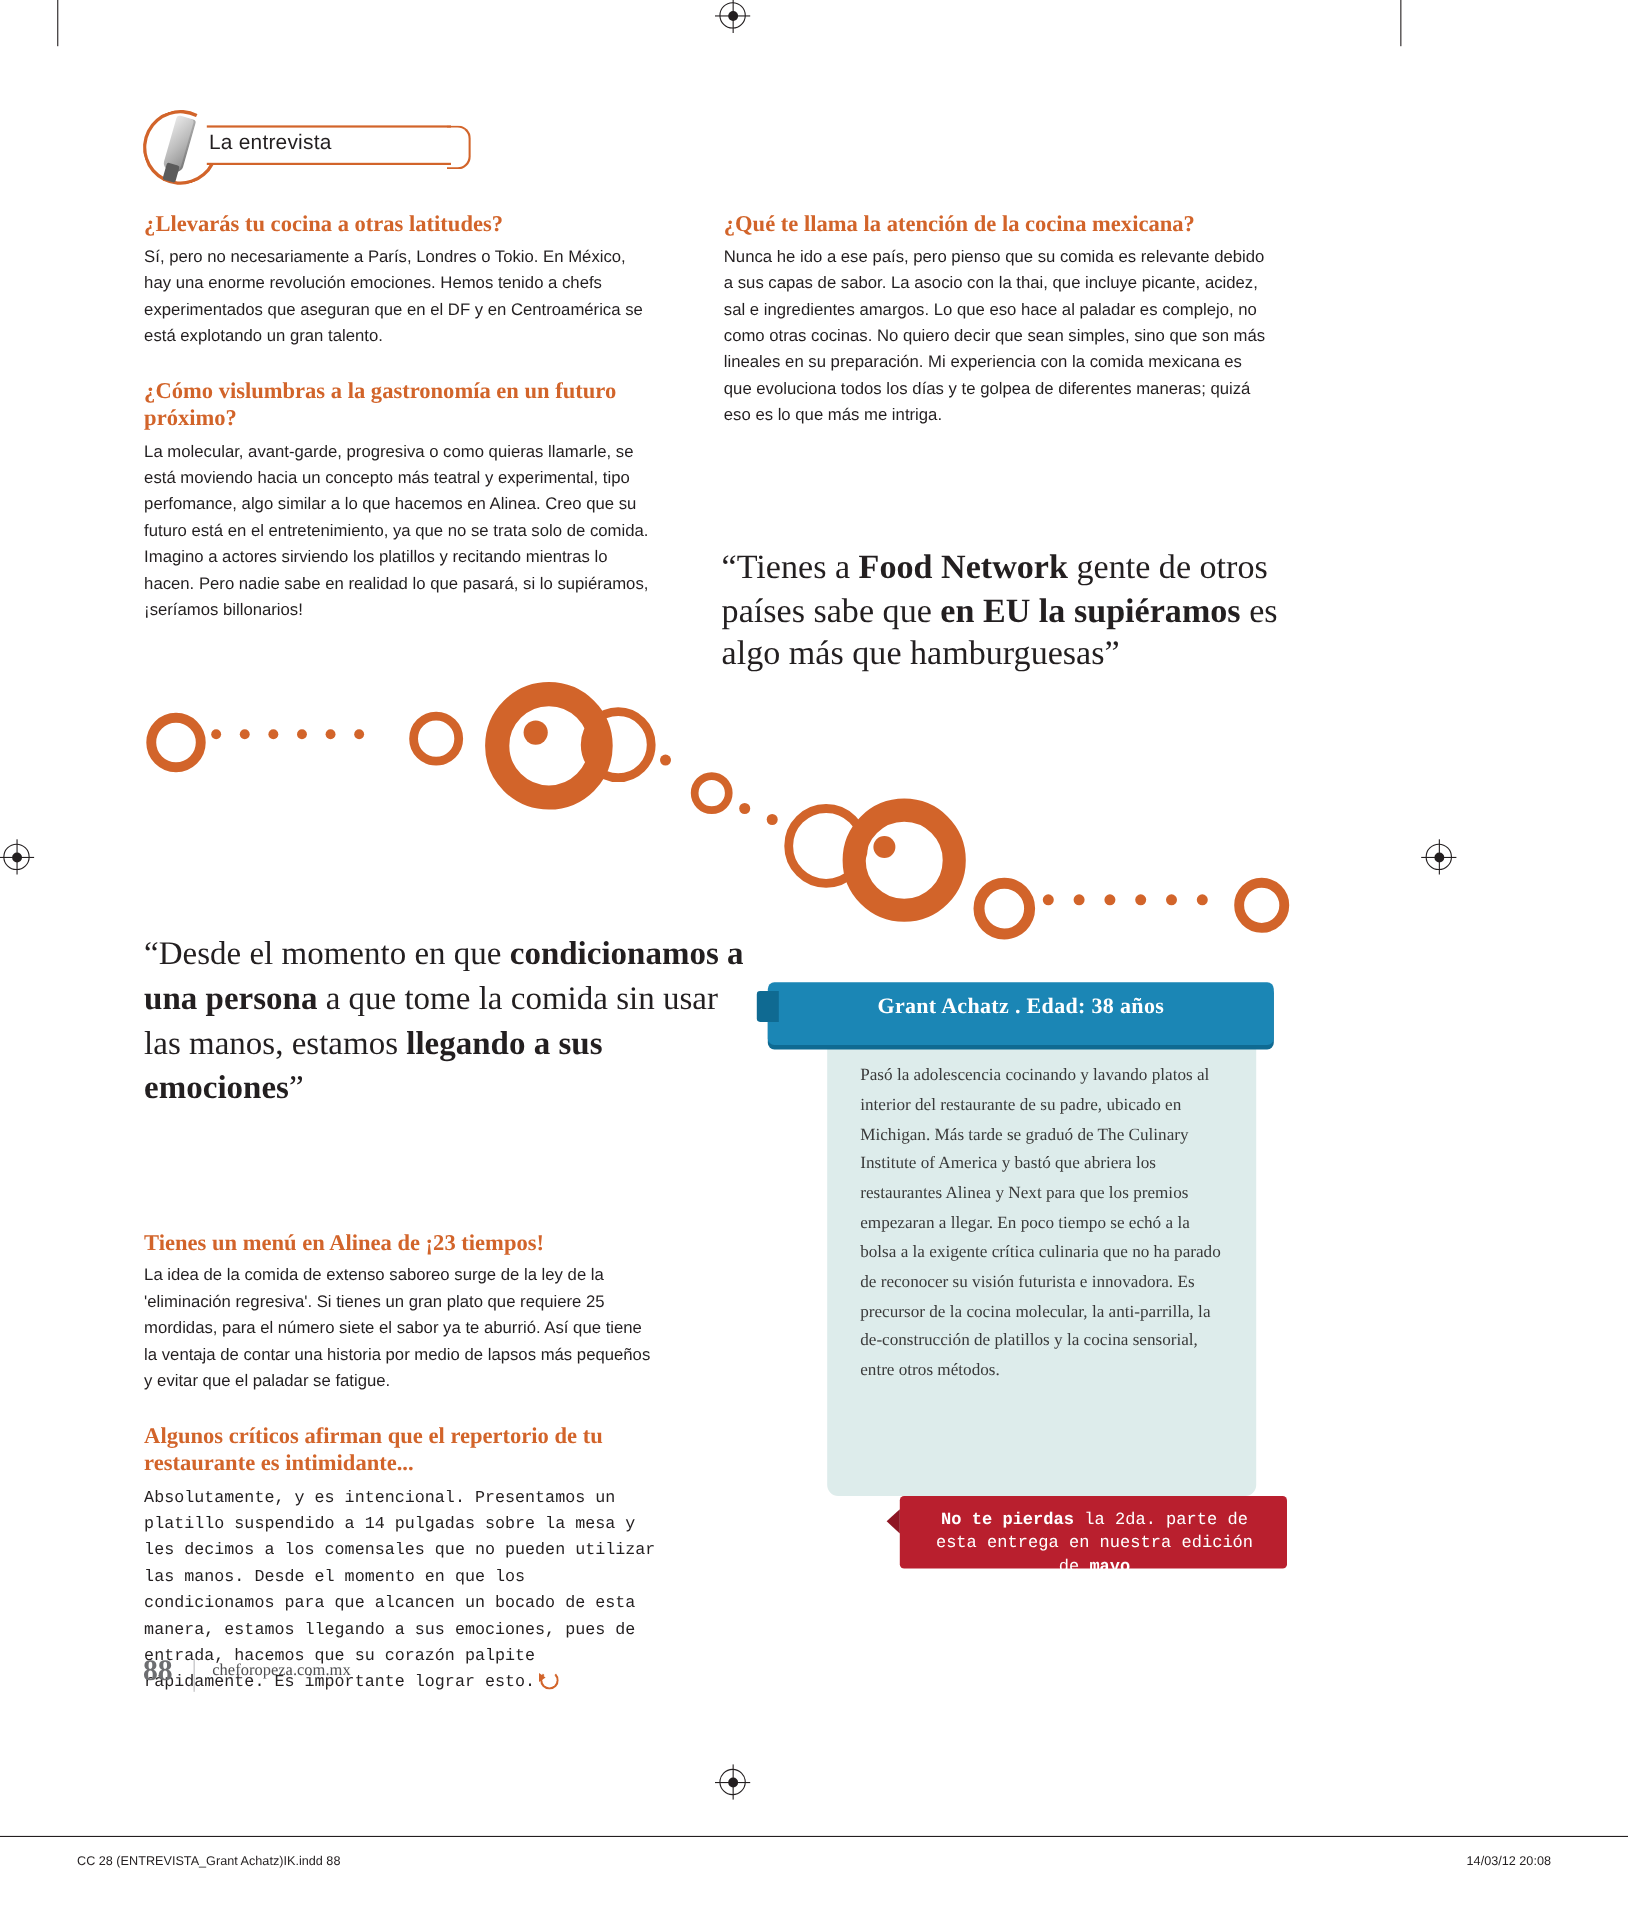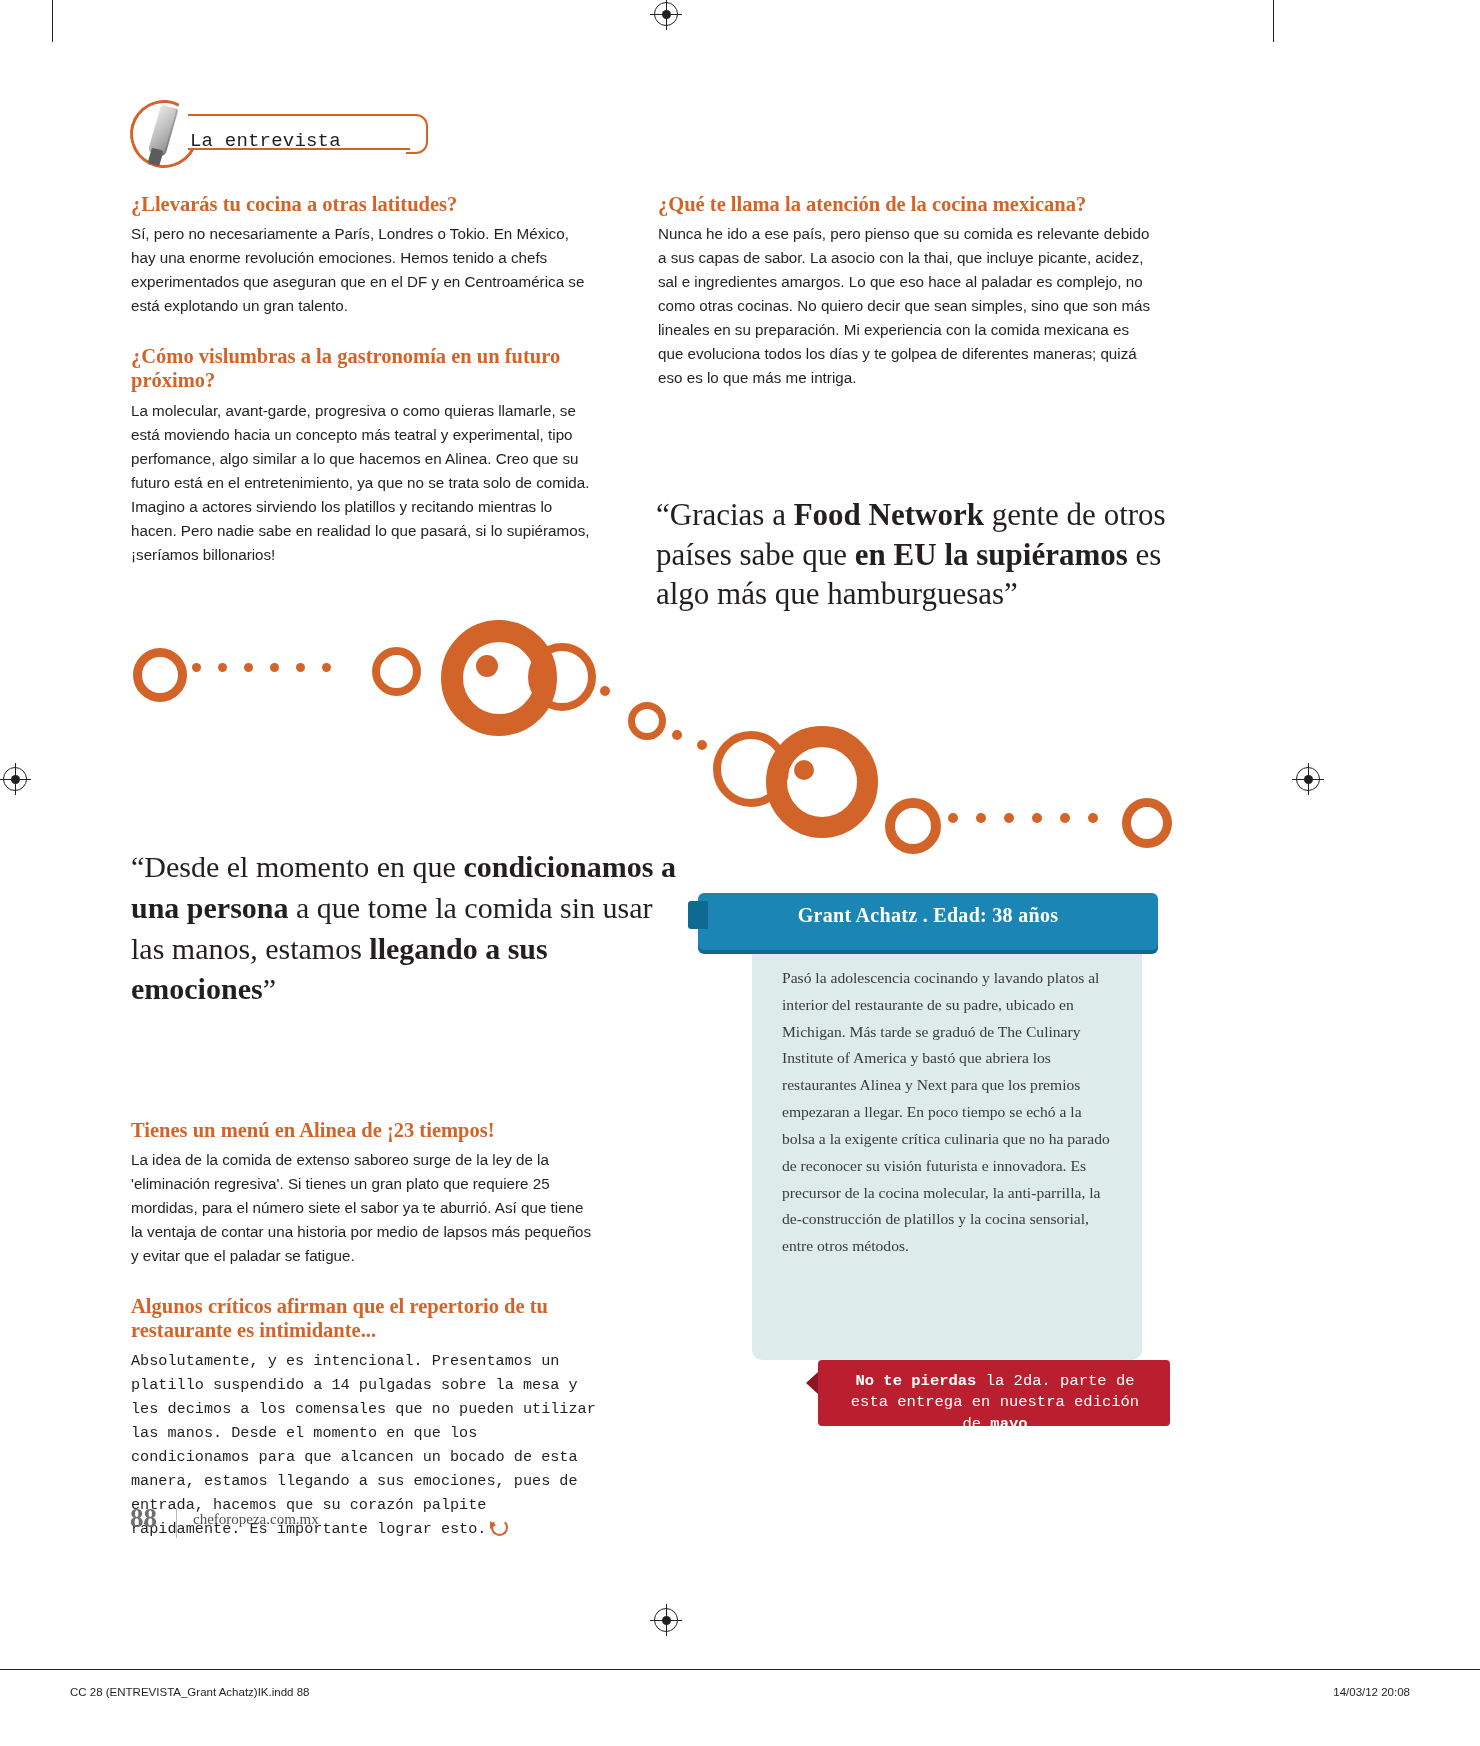--- a/index.html
+++ b/index.html
@@ -47,22 +47,22 @@
   }
   .flag-ribbon .line-top { top:0; }
   .flag-ribbon .line-bot { bottom:0; }
   .flag-ribbon .tail {
     position:absolute; right:0; top:0; width:20px; height:36px;
     border:2px solid #d2642a; border-left:none;
     border-radius:0 12px 12px 0;
   }
   .flag-label {
     position:absolute; left:62px; top:23px;
-    font-family:Liberation Mono, monospace;
-    font-size:19px; color:#231f20; letter-spacing:0.2px;margin-top:11px;
+    font-family:Liberation Sans, sans-serif;
+    font-size:19px; color:#231f20; letter-spacing:0.2px;
   }
   .flag-c {
     position:absolute; left:0; top:0; width:74px; height:70px;
   }
   .flag-c .ring {
     position:absolute; left:2px; top:4px; width:62px; height:62px;
     border-radius:50%; border:3px solid #d2642a;
     border-right-color:transparent;
     transform:rotate(-18deg);
   }
@@ -254,21 +254,21 @@
     <h2 class="q">¿Cómo vislumbras a la gastronomía en un futuro próximo?</h2>
     <p class="a">La molecular, avant-garde, progresiva o como quieras llamarle, se está moviendo hacia un concepto más teatral y experimental, tipo perfomance, algo similar a lo que hacemos en Alinea. Creo que su futuro está en el entretenimiento, ya que no se trata solo de comida. Imagino a actores sirviendo los platillos y recitando mientras lo hacen. Pero nadie sabe en realidad lo que pasará, si lo supiéramos, ¡seríamos billonarios!</p>
   </div>
 
   <div class="col-right">
     <h2 class="q">¿Qué te llama la atención de la cocina mexicana?</h2>
     <p class="a">Nunca he ido a ese país, pero pienso que su comida es relevante debido a sus capas de sabor. La asocio con la thai, que incluye picante, acidez, sal e ingredientes amargos. Lo que eso hace al paladar es complejo, no como otras cocinas. No quiero decir que sean simples, sino que son más lineales en su preparación. Mi experiencia con la comida mexicana es que evoluciona todos los días y te golpea de diferentes maneras; quizá eso es lo que más me intriga.</p>
   </div>
 
   <div class="pull-right">
-    <span>“Gracias a </span><b>Food Network</b><span> gente de otros países sabe que </span><b>en EU la supiéramos</b><span> es algo más que hamburguesas”</span>
+    <span>“Tienes a </span><b>Food Network</b><span> gente de otros países sabe que </span><b>en EU la supiéramos</b><span> es algo más que hamburguesas”</span>
   </div>
 
   <div class="deco">
 
     <div class="ring-o" style="left:133px; top:28px; width:36px; height:36px; border-width:9px;"></div>
     <div class="dot-o" style="left:192px; top:43px; width:9px; height:9px;"></div>
     <div class="dot-o" style="left:218px; top:43px; width:9px; height:9px;"></div>
     <div class="dot-o" style="left:244px; top:43px; width:9px; height:9px;"></div>
     <div class="dot-o" style="left:270px; top:43px; width:9px; height:9px;"></div>
     <div class="dot-o" style="left:296px; top:43px; width:9px; height:9px;"></div>

